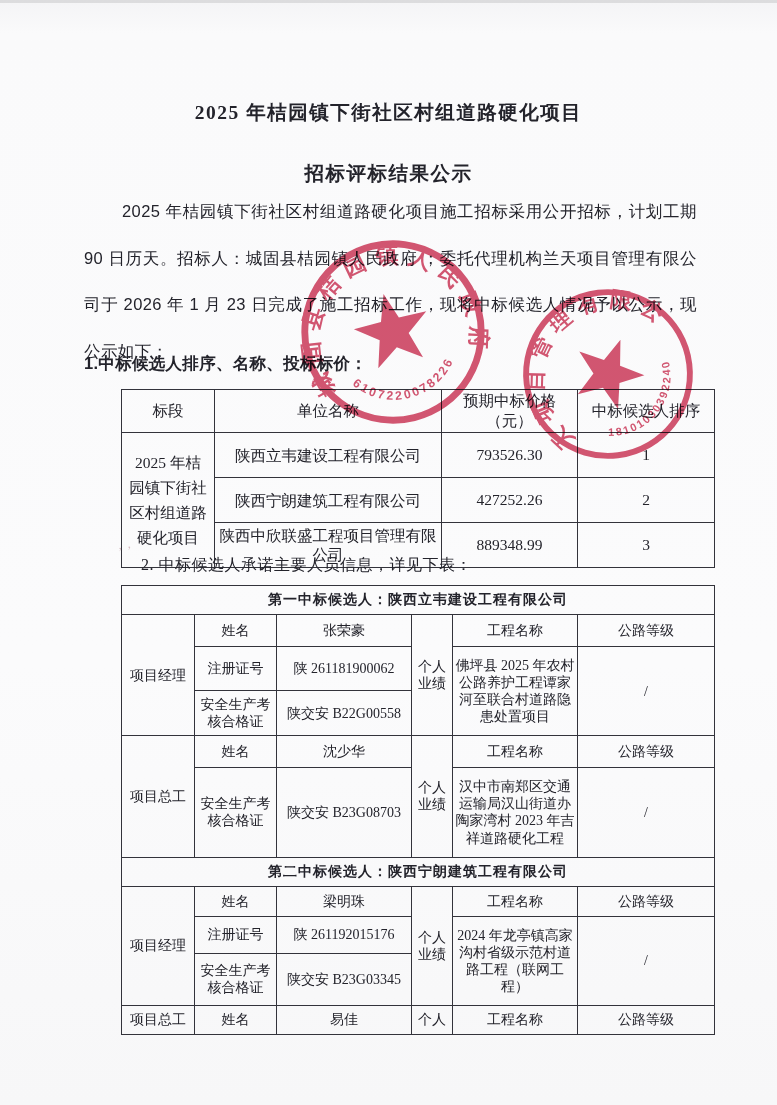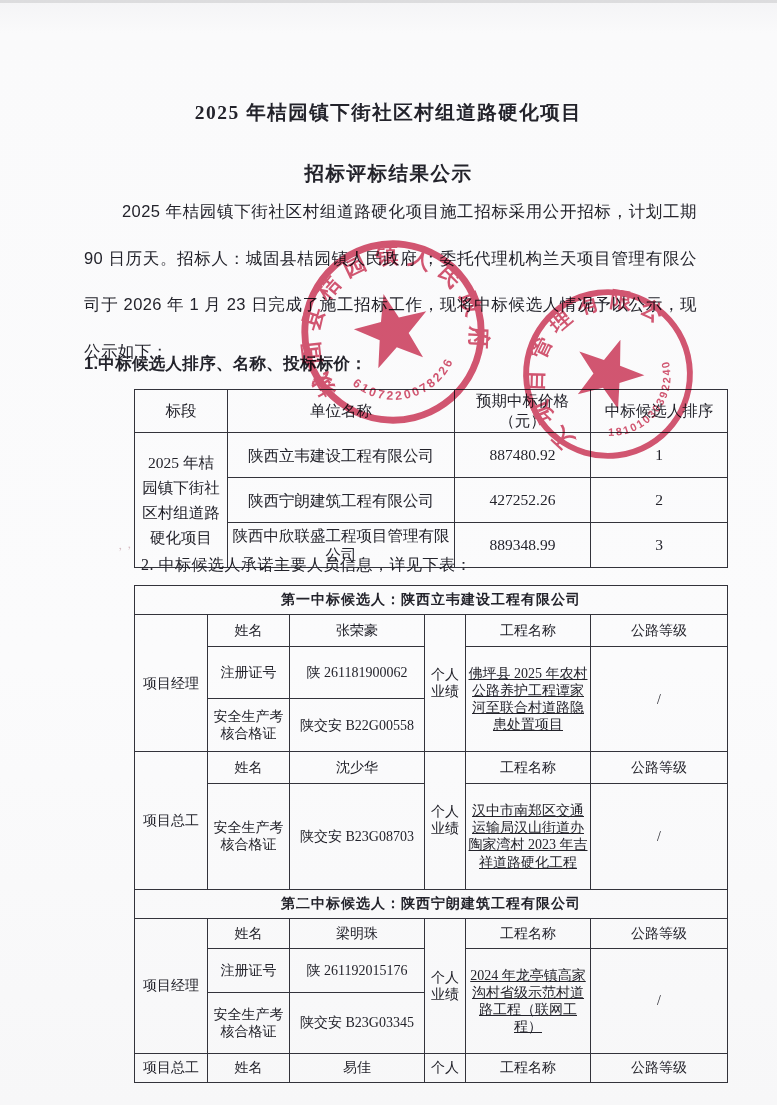--- a/index.html
+++ b/index.html
@@ -13,35 +13,35 @@
   .title{position:absolute;left:0;width:100%;text-align:center;font-weight:700;font-size:19.5px;letter-spacing:1.5px;}
   .title-1{top:99px;}
   .title-2{top:160px;}
   .intro{
     position:absolute;left:84px;top:188px;width:613px;
     font-family:"Liberation Sans","DejaVu Sans",sans-serif;
     font-size:16.5px;line-height:46.5px;text-align:justify;text-indent:38px;letter-spacing:.4px;
   }
   .sec1{position:absolute;left:84px;top:353px;font-family:"Liberation Sans","DejaVu Sans",sans-serif;font-weight:700;font-size:16.5px;letter-spacing:.3px;}
   .sec2{position:absolute;left:141px;top:555px;font-weight:400;font-size:16px;letter-spacing:.5px;}
-  table{border-collapse:collapse;table-layout:fixed;position:absolute;left:134px;width:593px;}
+  table{border-collapse:collapse;table-layout:fixed;position:absolute;left:121px;width:593px;}
   td{border:1.6px solid #33333b;text-align:center;vertical-align:middle;font-size:15.5px;padding:1px 3px;word-break:break-word;}
   .t1{top:389px;}
   .t2{top:585px;}
   .t1 .hdr-row td{height:36px;line-height:1.25;}
   .t1 .price-hdr div{line-height:1.3;}
   .t1 .data-row td{height:42px;}
   .bid-section-cell{line-height:1.62;font-size:15.5px;padding:2px 6px;}
   .company-cell{line-height:1.25;}
   .t2 td{font-size:14px;line-height:1.22;}
   .cand-cell{font-weight:700;letter-spacing:1px;}
   .h29{height:29px;} .h30{height:30px;} .h32{height:32px;} .h34{height:34px;}
   .h36{height:36px;} .h42{height:42px;} .h82{height:82px;}
   .perf-cell{padding:0 2px;line-height:1.35;}
-  .proj-cell{padding:18px 2px;line-height:1.3;text-decoration:underline;}
+  .proj-cell{padding:10px 2px;line-height:1.3;}
   .seal{position:absolute;mix-blend-mode:multiply;opacity:.88;}
   .seal-1{left:295px;top:234px;}
   .seal-2{left:517px;top:283px;}
   .smudge{position:absolute;left:118px;top:536px;color:#b07a86;opacity:.5;font-size:13px;letter-spacing:6px;transform:rotate(-8deg);}
 </style>
 </head>
 <body>
 
 <div class="page">
   <div class="scan-top-edge"></div>
@@ -66,21 +66,21 @@
       <td>单位名称</td>
       <td class="price-hdr">
         <div>预期中标价格</div>
         <div>（元）</div>
       </td>
       <td>中标候选人排序</td>
     </tr>
     <tr class="data-row">
       <td rowspan="3" class="bid-section-cell">2025 年桔园镇下街社区村组道路硬化项目</td>
       <td class="company-cell">陕西立韦建设工程有限公司</td>
-      <td>887480.92</td>
+      <td>793526.30</td>
       <td>1</td>
     </tr>
     <tr class="data-row">
       <td class="company-cell">陕西宁朗建筑工程有限公司</td>
       <td>427252.26</td>
       <td>2</td>
     </tr>
     <tr class="data-row">
       <td class="company-cell">陕西中欣联盛工程项目管理有限公司</td>
       <td>889348.99</td>

